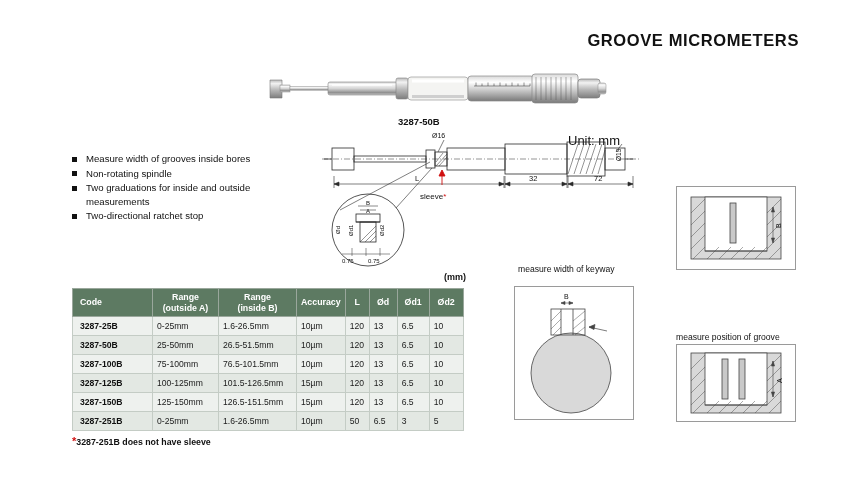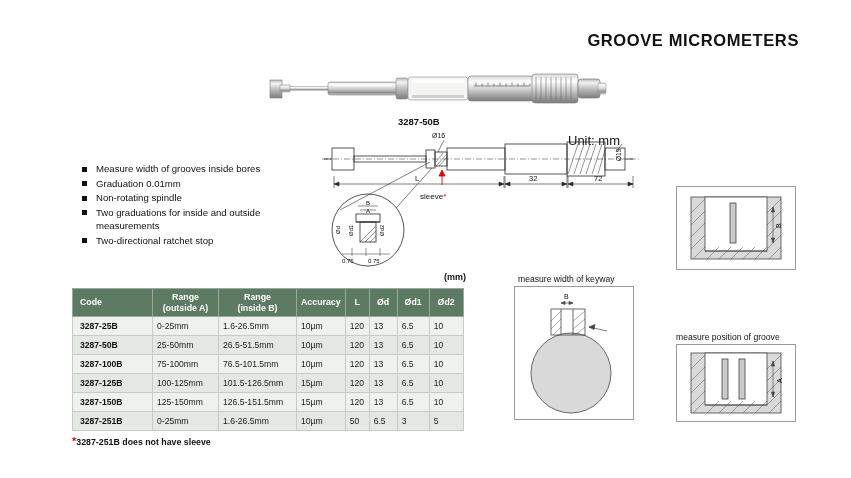--- a/index.html
+++ b/index.html
@@ -33,21 +33,21 @@
     line-height:13.6px;
     margin:0 0 1px 0;
     padding-left:14px;
     color:#111;
   }
   #bullets li:before{
     content:"";
     position:absolute;left:0;top:4.5px;
     width:5px;height:5px;background:#111;
   }
-  #bullets ul{margin:10px;padding:0;}
+  #bullets ul{margin:0;padding:0;}
 
   
   #techdraw{left:320px;top:130px;width:340px;height:140px;}
   #unit{left:568px;top:133px;font-size:13px;color:#111;}
   #sleevelbl{left:420px;top:192px;font-size:8px;color:#111;}
 
   
   #mm-label{left:444px;top:272px;font-size:9px;font-weight:bold;color:#111;}
   table{
     position:absolute;left:72px;top:288px;
@@ -77,21 +77,21 @@
   col.c0{width:70px}col.c1{width:66px}col.c2{width:78px}col.c3{width:48px}
   col.c4{width:24px}col.c5{width:28px}col.c6{width:32px}col.c7{width:34px}
 
   #footnote{left:72px;top:435px;font-size:8.8px;font-weight:bold;color:#111;}
   #footnote .star{color:#d01010;font-size:11px;font-weight:bold;}
 
   
   .ill-box{border:1px solid #9a9a9a;background:#ffffff;}
   .ill-cap{font-size:8.6px;color:#111;}
 
-  #cap-keyway{left:518px;top:274px;}
+  #cap-keyway{left:518px;top:264px;}
   #box-keyway{left:514px;top:286px;width:118px;height:132px;}
 
   #cap-groove{left:676px;top:172px;margin-top:20px;}
   #box-groove{left:676px;top:186px;width:118px;height:82px;}
 
   #cap-pos{left:676px;top:332px;}
   #box-pos{left:676px;top:344px;width:118px;height:76px;}
 
   svg{display:block;}
 </style>
@@ -167,21 +167,20 @@
 
     <rect x="316" y="21" width="22" height="19" rx="3" fill="url(#metal2)" stroke="#7d7d7d" stroke-width="0.7"></rect>
     <rect x="336" y="25" width="8" height="11" rx="2" fill="url(#metal)" stroke="#8a8a8a" stroke-width="0.5"></rect>
   </svg>
 </div>
 <div class="abs" id="photo-caption">3287-50B</div>
 
 <div class="abs" id="bullets">
   <ul>
     <li>Measure width of grooves inside bores</li>
-    <li>Graduation 0.01mm</li>
     <li>Non-rotating spindle</li>
     <li>Two graduations for inside and outside measurements</li>
     <li>Two-directional ratchet stop</li>
   </ul>
 </div>
 
 <div class="abs" id="unit">Unit: mm</div>
 
 <div class="abs" id="techdraw">
   <svg width="340" height="140" viewBox="0 0 340 140">

